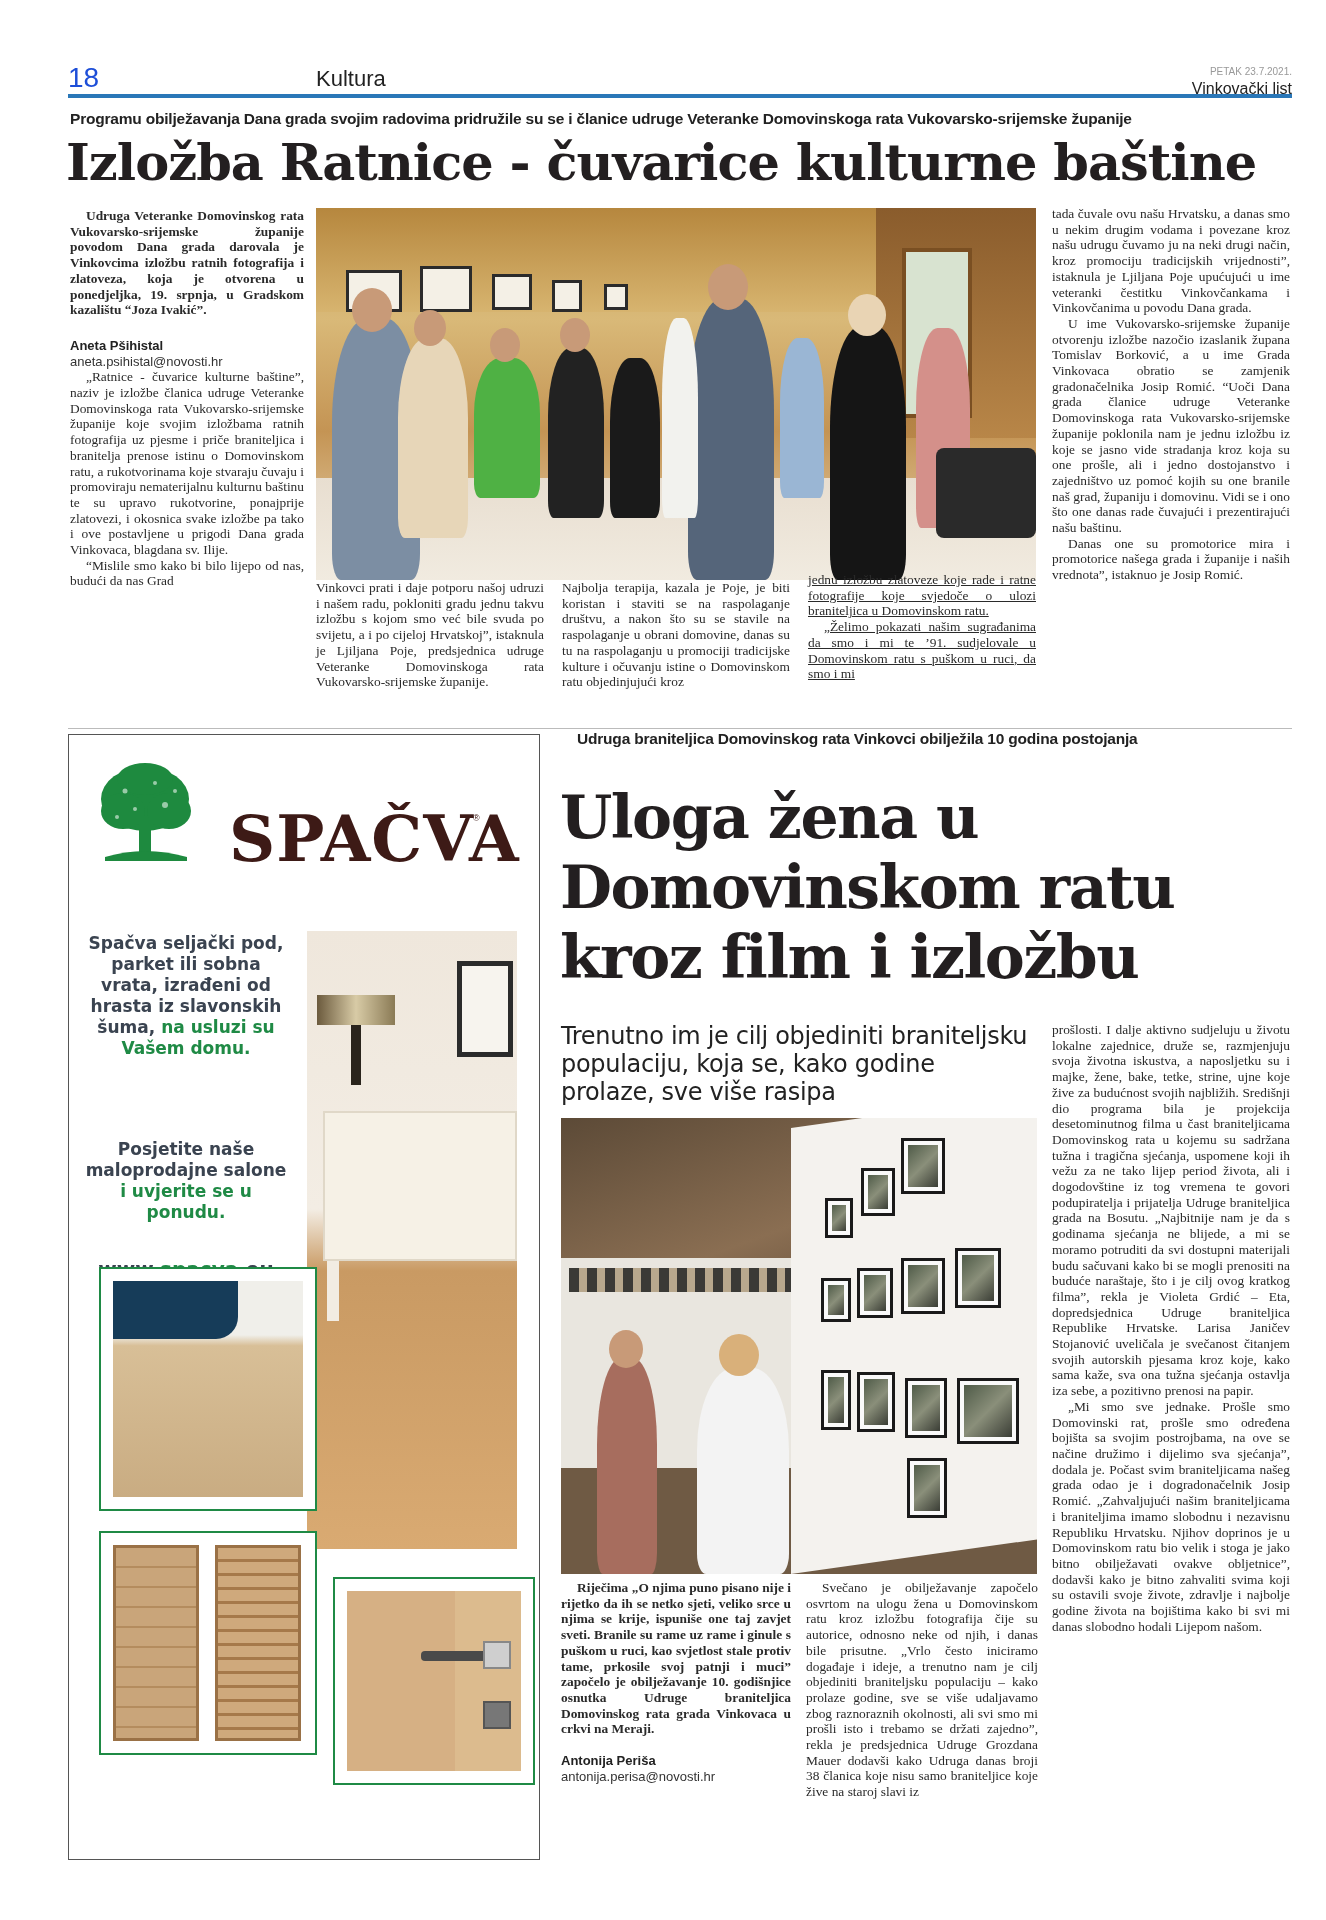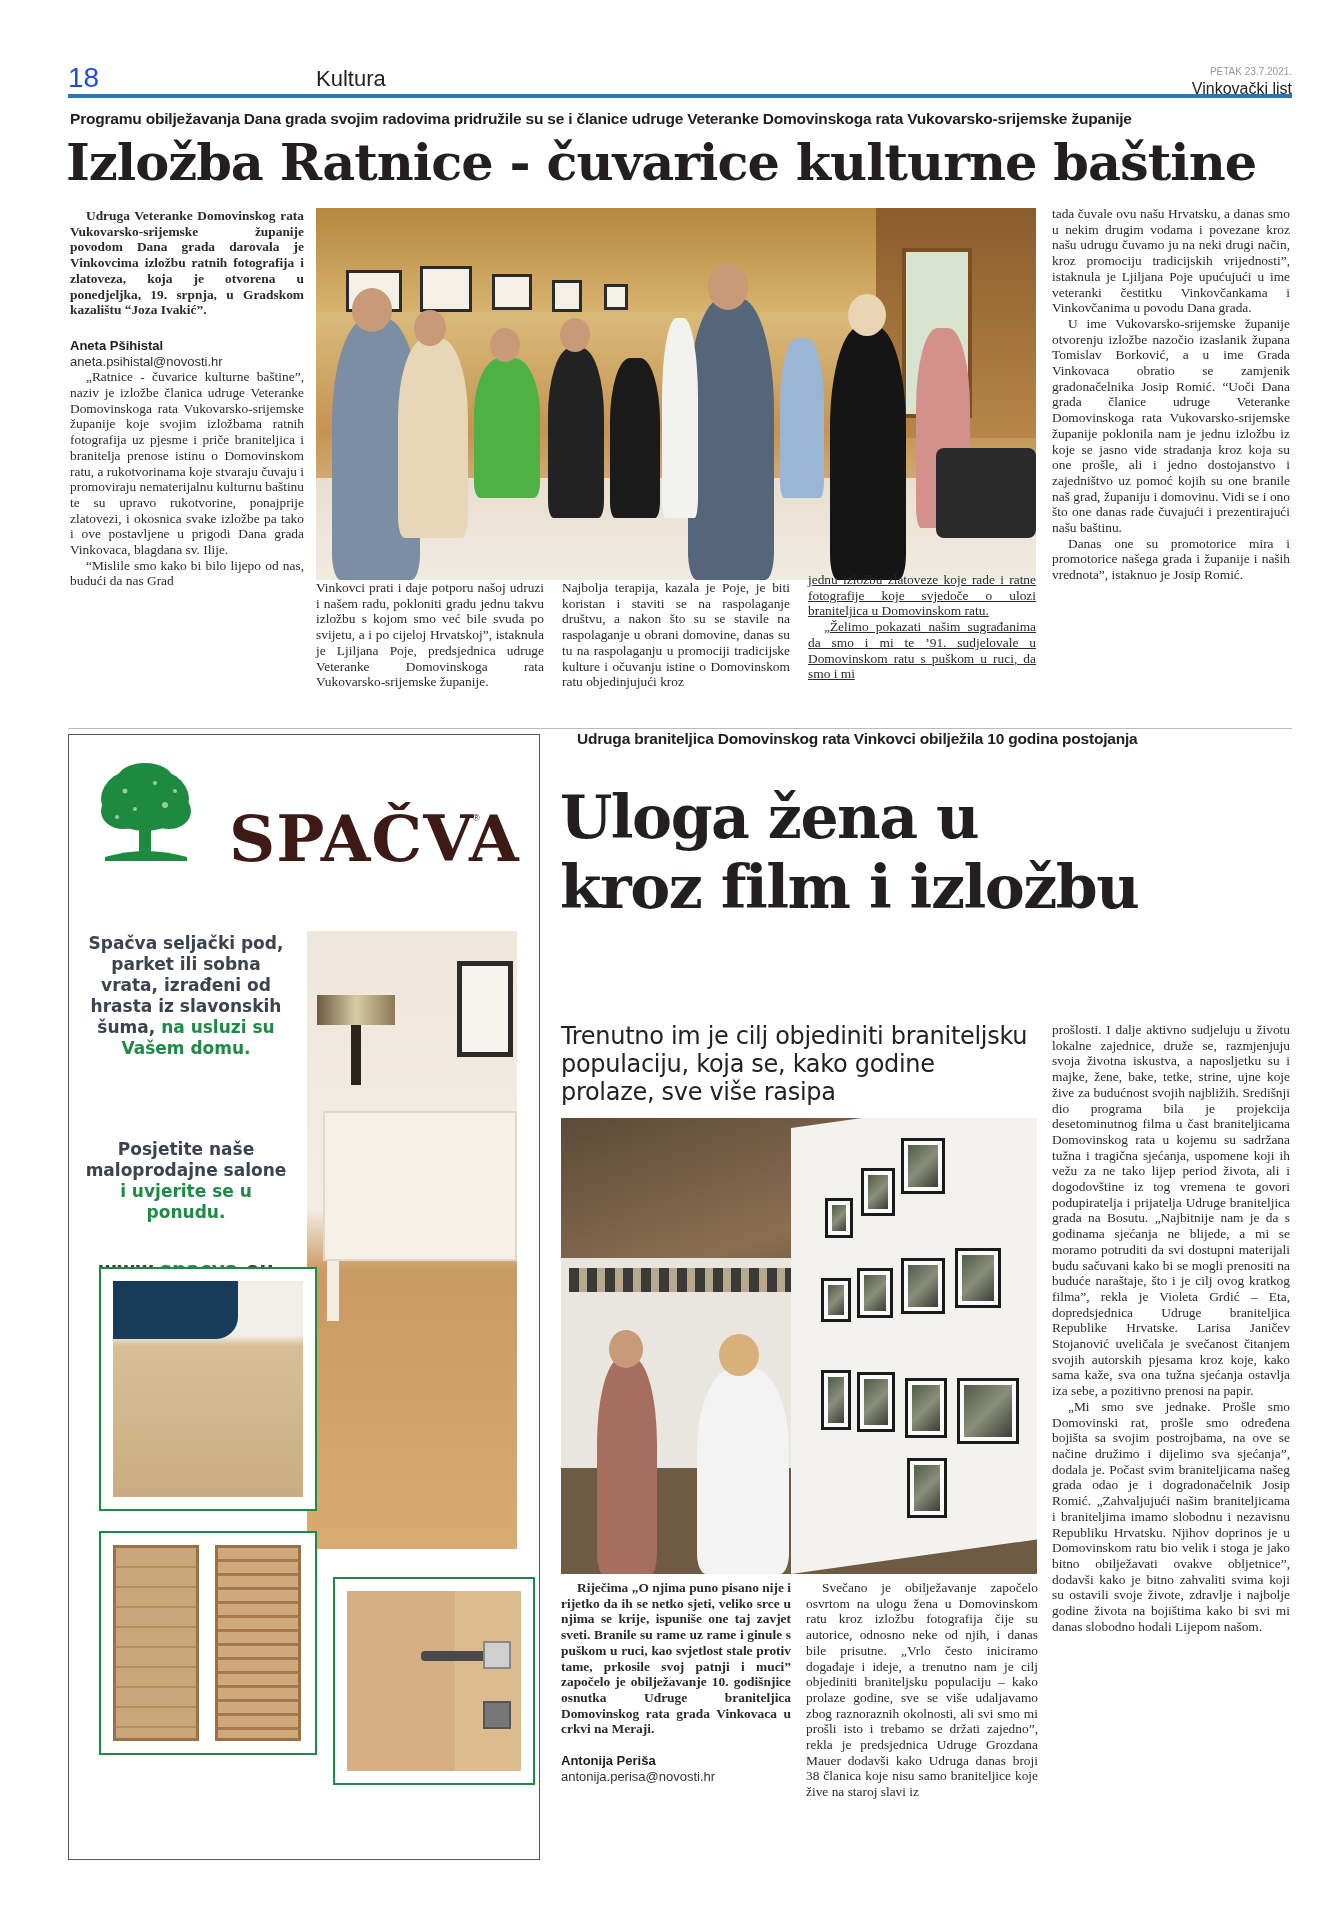--- a/index.html
+++ b/index.html
@@ -177,20 +177,21 @@
       <div style="position:absolute;left:74px;top:60px;width:80px;height:10px;background:#4a4a4a;border-radius:4px;"></div>
       <div style="position:absolute;left:136px;top:50px;width:28px;height:28px;background:#cfcfcf;border:2px solid #888;"></div>
       <div style="position:absolute;left:136px;top:110px;width:28px;height:28px;background:#777;border:2px solid #555;"></div>
     </div>
   </div>
 </div>
 
 <div class="abs kicker" id="kicker2">Udruga braniteljica Domovinskog rata Vinkovci obilježila 10 godina postojanja</div>
 <div class="abs" id="title2">
   <div>Uloga žena u</div>
+  <div>Domovinskom ratu</div>
   <div>kroz film i izložbu</div>
 </div>
 <div class="abs" id="deck">Trenutno im je cilj objediniti braniteljsku populaciju, koja se, kako godine prolaze, sve više rasipa</div>
 
 <div class="abs" id="photo2">
   <div style="position:absolute;left:0;top:0;width:100%;height:46%;background:linear-gradient(160deg,#5c4a37,#8a6e52,#4c3a2a);"></div>
   <div style="position:absolute;left:0;top:140px;width:240px;height:210px;background:#e9e6df;"></div>
   <div style="position:absolute;left:8px;top:150px;width:224px;height:24px;background:repeating-linear-gradient(90deg,#3b3a36 0 10px,#b8a88d 10px 18px);"></div>
   <div style="position:absolute;left:230px;top:10px;width:246px;height:446px;background:#f4f2ee;transform:skewY(-8deg);transform-origin:left top;"></div>
   <div class="pframe" style="left:340px;top:20px;width:44px;height:56px;">

